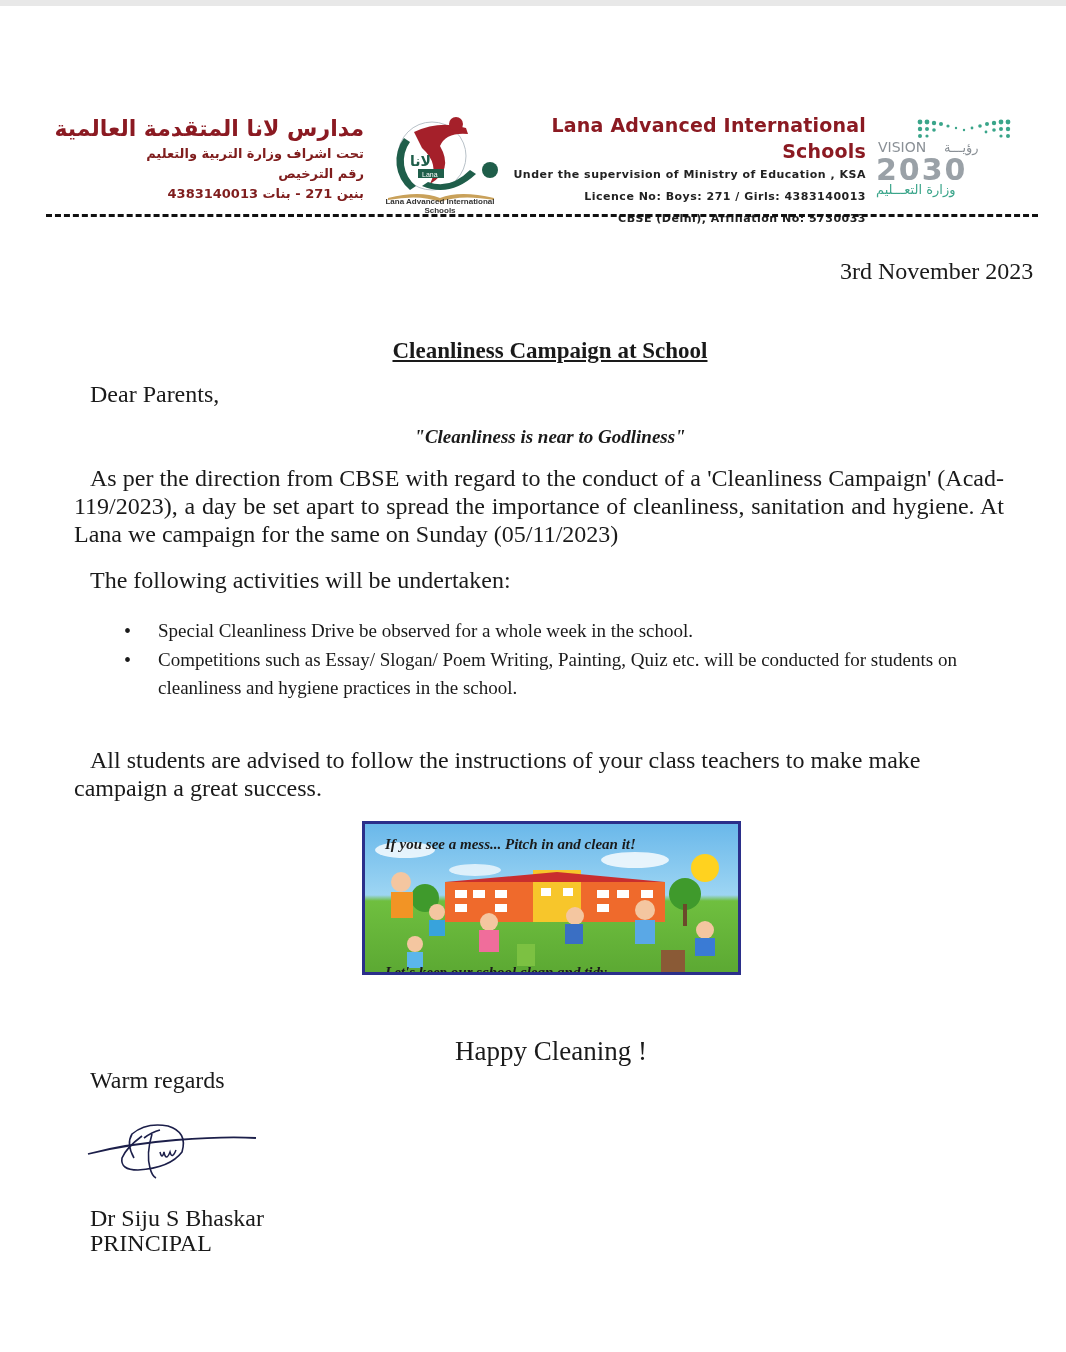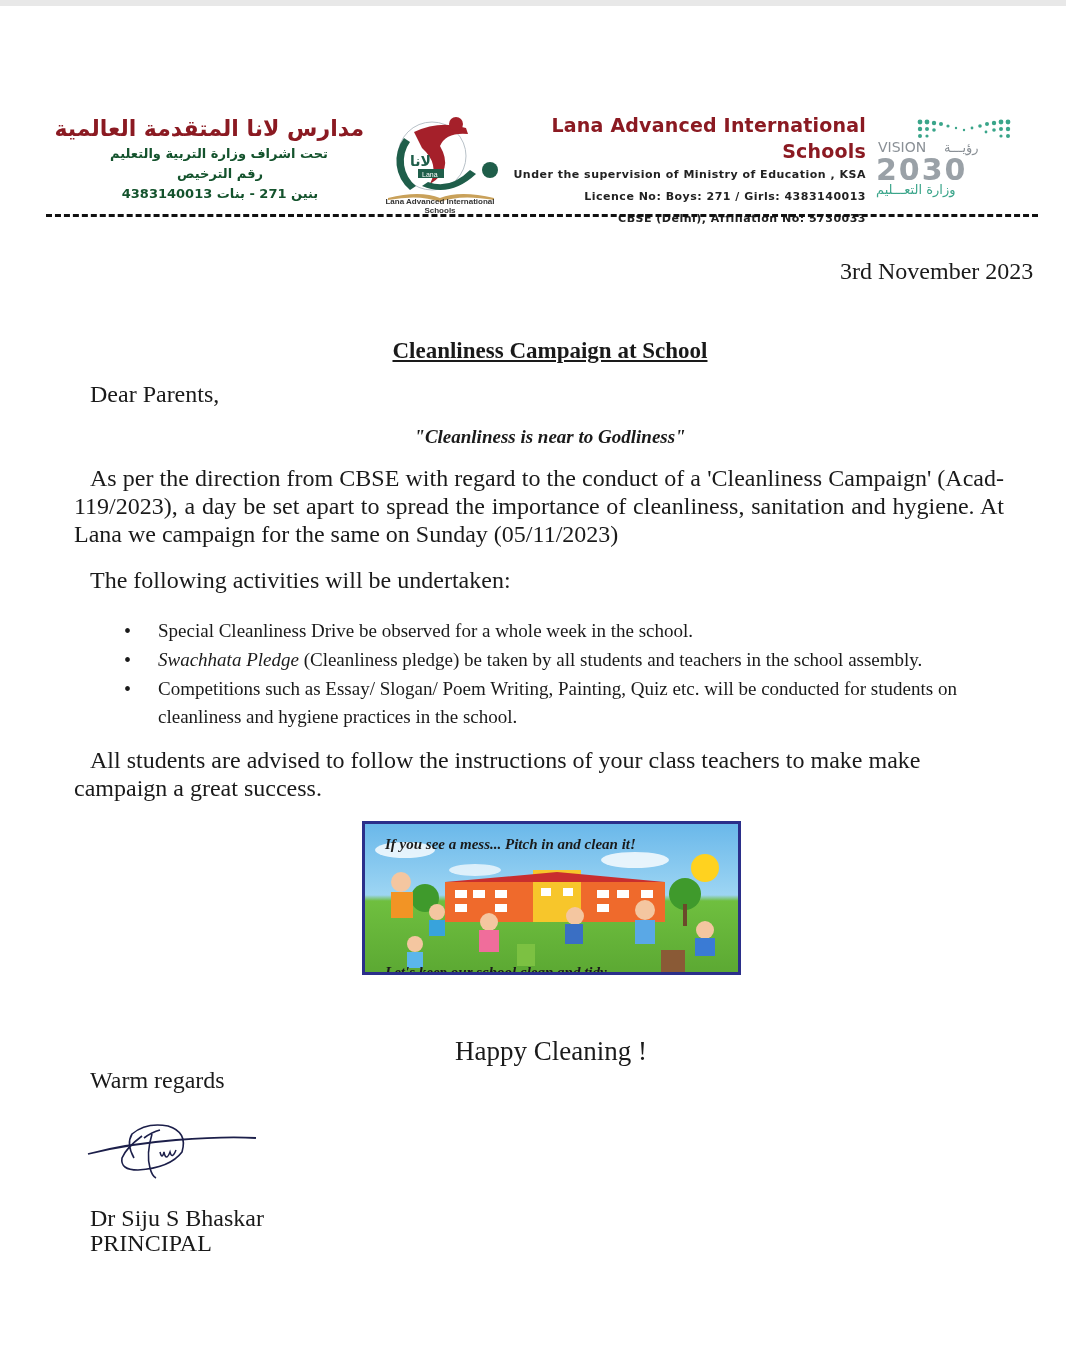--- a/index.html
+++ b/index.html
@@ -5,21 +5,21 @@
   html, body { margin: 0; padding: 0; }
   body {
     width: 1066px; height: 1352px; background: #ffffff; position: relative; overflow: hidden;
     font-family: "Liberation Serif", serif; color: #1a1a1a;
   }
   .topbar { position: absolute; left: 0; top: 0; width: 1066px; height: 6px; background: #e8e8e8; }
 
   
   .hdr-ar { position: absolute; left: 74px; top: 114px; width: 290px; direction: rtl; text-align: right; font-family: "DejaVu Sans", sans-serif; }
   .hdr-ar .ar-title { font-size: 22px; font-weight: bold; color: #8b1a22; line-height: 30px; text-align: left; direction: rtl; white-space: nowrap; }
-  .hdr-ar .ar-line { font-size: 13px; font-weight: bold; color: #14532d; line-height: 20px; text-align: center; padding-left: 2px; white-space: nowrap; }
+  .hdr-ar .ar-line { font-size: 13px; font-weight: bold; color: #7f1d1d; line-height: 20px; text-align: right; padding-left: 2px; white-space: nowrap; }
   .hdr-ar .ar-line.l1 { padding-left: 0; }
 
   .logo { position: absolute; left: 370px; top: 112px; width: 140px; height: 98px; }
   .logo-caption { position: absolute; left: 370px; top: 197px; width: 140px; text-align: center; font-family: "Liberation Sans", sans-serif; font-size: 8px; font-weight: bold; color: #333; }
 
   .hdr-en { position: absolute; left: 470px; top: 112px; width: 396px; text-align: right; font-family: "DejaVu Sans", sans-serif; }
   .hdr-en .en-title { font-size: 19px; font-weight: bold; color: #8b1a22; line-height: 26px; letter-spacing: 0.2px; }
   .hdr-en .en-line { font-size: 11px; font-weight: bold; color: #222; line-height: 22px; letter-spacing: 0.5px; }
 
   .vision { position: absolute; left: 874px; top: 114px; width: 160px; height: 86px; }
@@ -122,21 +122,20 @@
 
 <div class="t date">3rd November 2023</div>
 <div class="t title">Cleanliness Campaign at School</div>
 <div class="t salut">Dear Parents,</div>
 <div class="t quote">"Cleanliness is near to Godliness"</div>
 <div class="t para">As per the direction from CBSE with regard to the conduct of a 'Cleanliness Campaign' (Acad-119/2023), a day be set apart to spread the importance of cleanliness, sanitation and hygiene. At Lana we campaign for the same on Sunday (05/11/2023)</div>
 <div class="t intro">The following activities will be undertaken:</div>
 
 <ul class="list">
   <li><span>Special Cleanliness Drive be observed for a whole week in the school.</span></li>
-  <li><em>Swachhata Pledge</em><span> (Cleanliness pledge) be taken by all students and teachers in the school assembly.</span></li>
   <li><span>Competitions such as Essay/ Slogan/ Poem Writing, Painting, Quiz etc. will be conducted for students on cleanliness and hygiene practices in the school.</span></li>
 </ul>
 
 <div class="t closing">All students are advised to follow the instructions of  your class teachers to make make campaign a great success.</div>
 
 <div class="poster">
   <svg width="373" height="184" viewBox="0 0 373 184">
     <ellipse cx="40" cy="26" rx="30" ry="8" fill="#ffffff" opacity="0.8"></ellipse>
     <ellipse cx="270" cy="36" rx="34" ry="8" fill="#ffffff" opacity="0.8"></ellipse>
     <ellipse cx="110" cy="46" rx="26" ry="6" fill="#ffffff" opacity="0.7"></ellipse>

